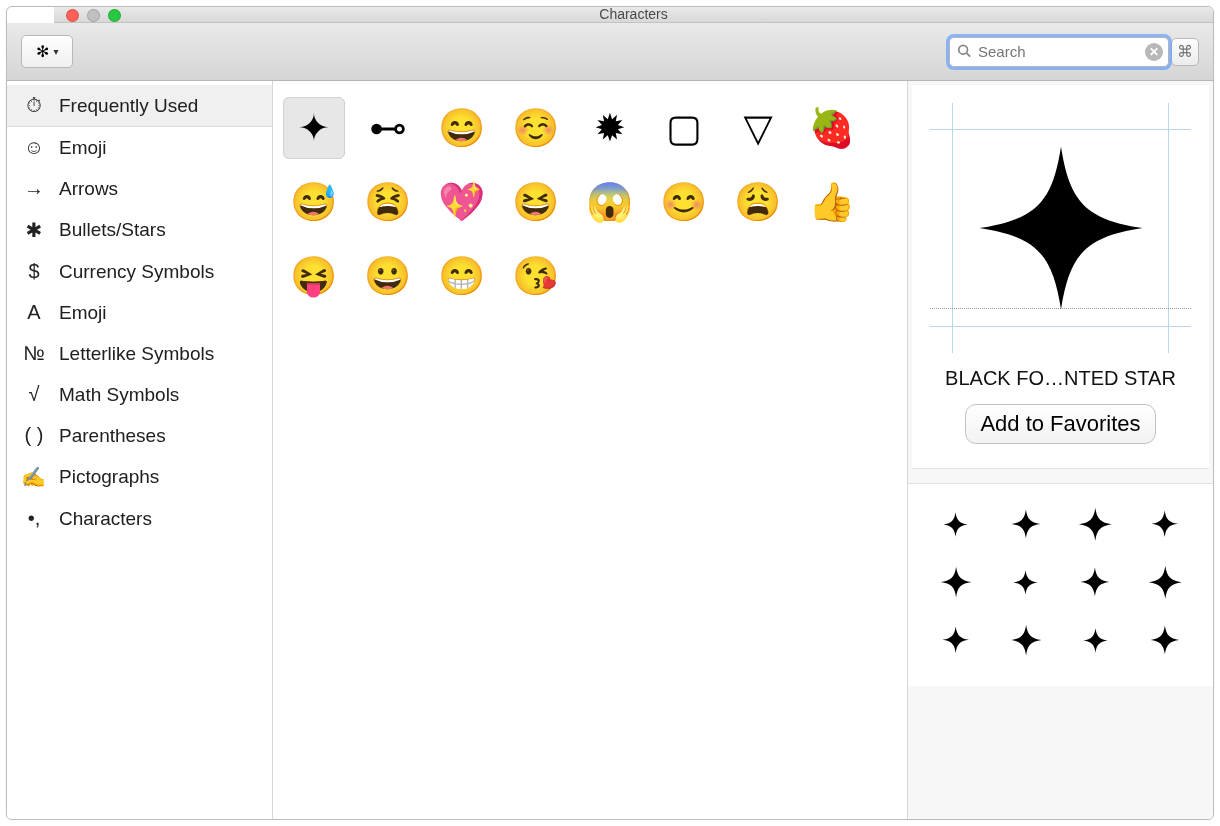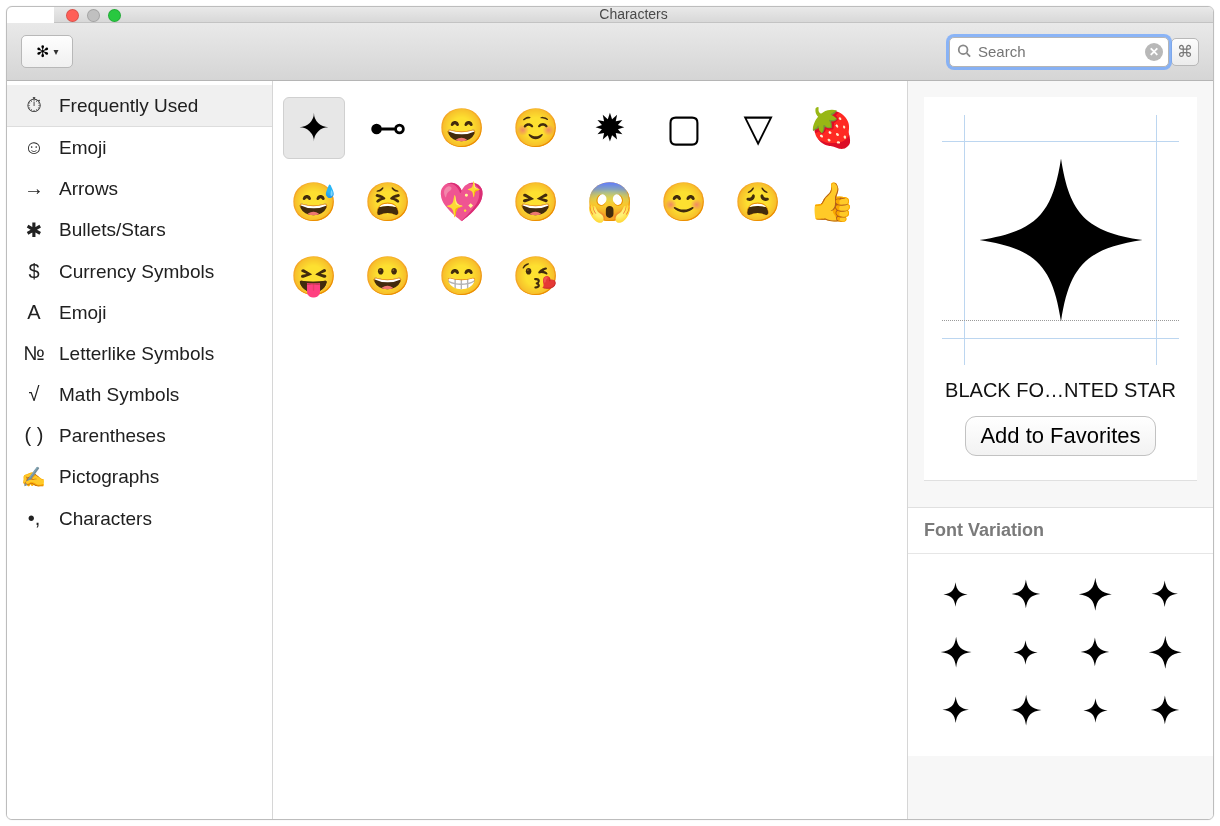--- a/index.html
+++ b/index.html
@@ -174,21 +174,21 @@
     .inspector {
       width: 306px;
       border-left:1px solid #d6d6d6;
       background:#f7f7f7;
       display:flex;
       flex-direction:column;
       overflow:auto;
     }
     .preview-card {
       background:#fff;
-      margin:16px;
+      margin:4px;
       padding:18px 18px 24px 18px;
       border-bottom:1px solid #e0e0e0;
       text-align:center;
     }
     .preview-box {
       position:relative;
       height:250px;
       margin:0 auto 14px auto;
     }
     .guide-v1,.guide-v2 { position:absolute; top:0; bottom:0; width:1px; background:#bcd6f0; }
@@ -360,21 +360,20 @@
             <svg class="fourstar" width="170" height="200" viewBox="0 0 100 100">
               <path d="M50 2 C55 35 65 45 98 50 C65 55 55 65 50 98 C45 65 35 55 2 50 C35 45 45 35 50 2 Z" fill="#000"></path>
             </svg>
           </div>
         </div>
         <div class="char-name">BLACK FO…NTED STAR</div>
         <button class="fav-btn">Add to Favorites</button>
       </div>
 
       <div class="variation-section">
-        <div class="variation-header">Font Variation</div>
         <div class="variation-grid" id="vargrid">
             <div class="var-cell">
               <svg width="27" height="27" viewBox="0 0 100 100">
                 <path d="M50 5 C54 35 65 46 95 50 C65 54 54 65 50 95 C46 65 35 54 5 50 C35 46 46 35 50 5 Z" fill="#000"></path>
               </svg>
             </div>
             <div class="var-cell">
               <svg width="31.8" height="31.8" viewBox="0 0 100 100">
                 <path d="M50 5 C54 35 65 46 95 50 C65 54 54 65 50 95 C46 65 35 54 5 50 C35 46 46 35 50 5 Z" fill="#000"></path>
               </svg>

